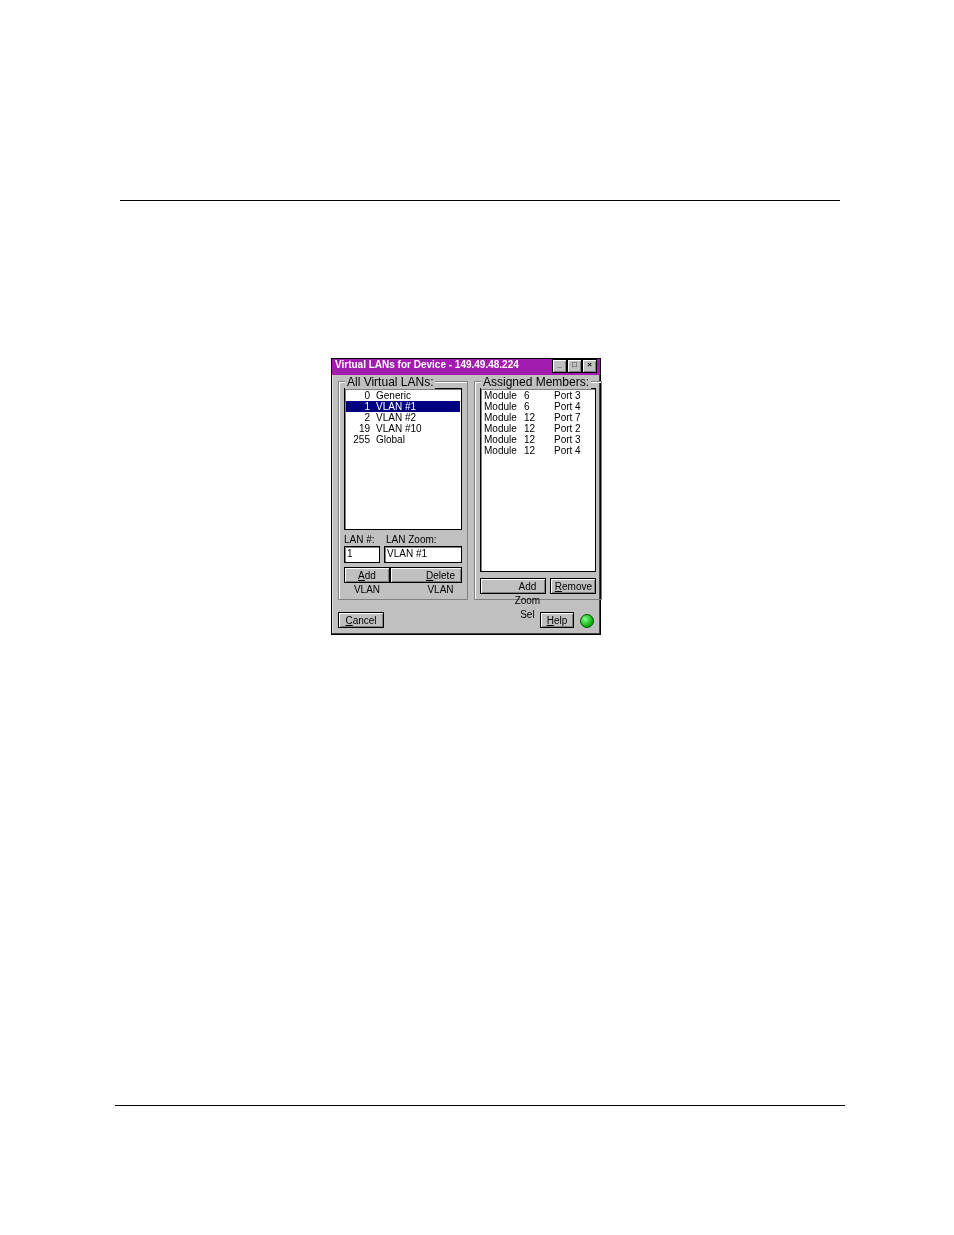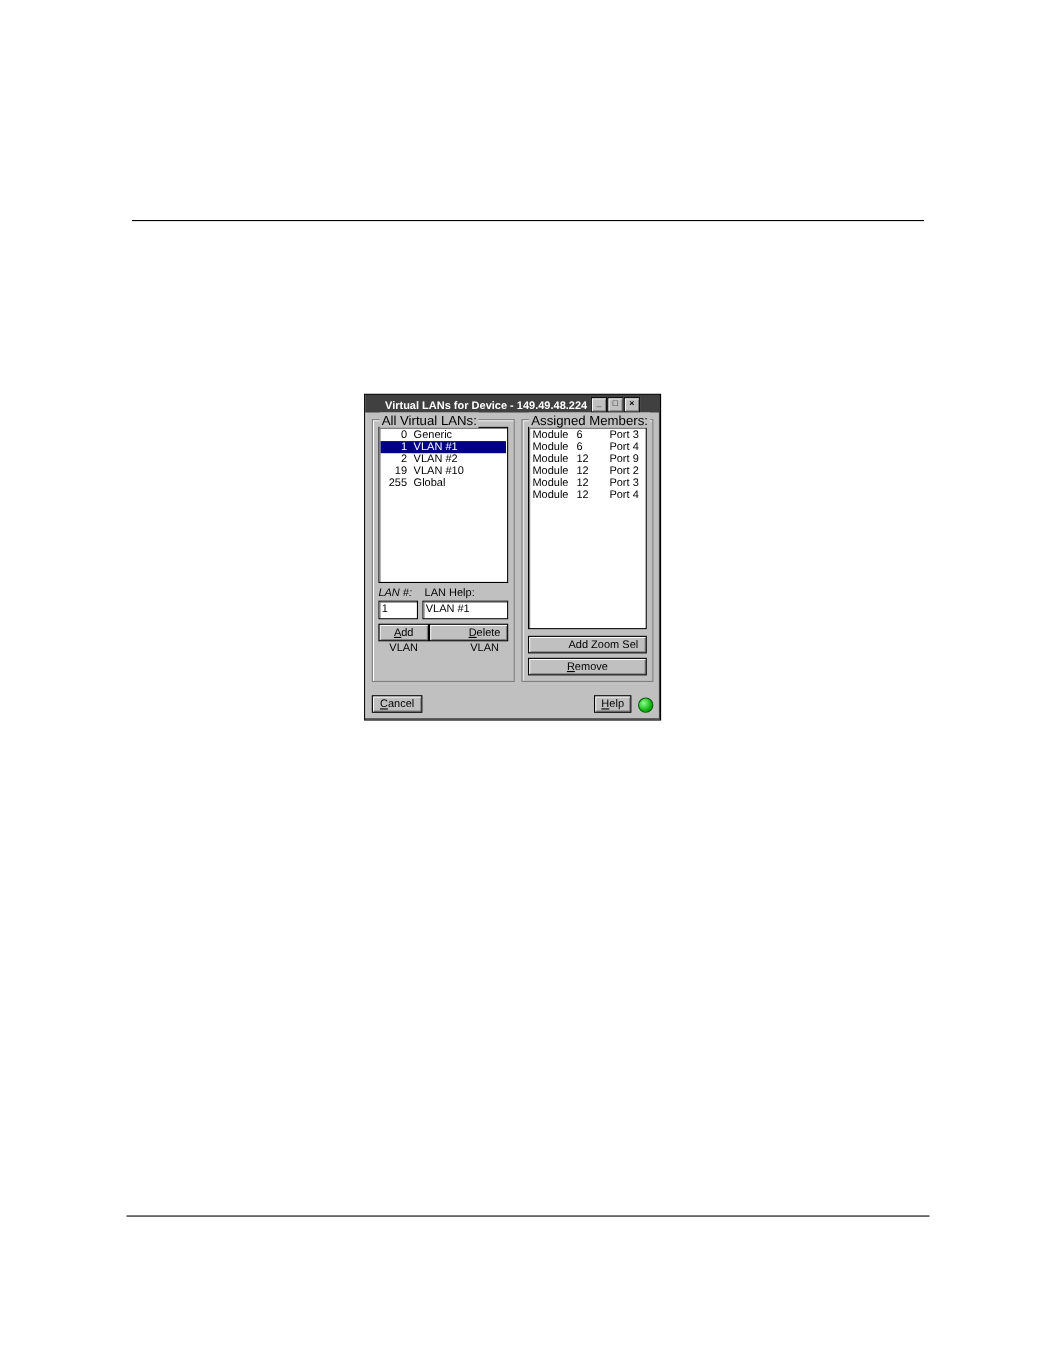--- a/index.html
+++ b/index.html
@@ -30,25 +30,25 @@
     position: absolute;
     top: 358px;
     left: 331px;
     width: 268px;
     background: #c0c0c0;
     border: 1px solid #000;
     box-shadow: inset -1px -1px 0 #404040, inset 1px 1px 0 #dfdfdf;
   }
   .titlebar {
     height: 16px;
-    background: #404040;
+    background: #a21caf;
     color: #fff;
     display: flex;
-    align-items: flex-end;
-    padding: 0 18px;
+    align-items: flex-start;
+    padding: 0 3px;
     font-size: 10px;
     font-weight: bold;
   }
   .titlebar .title-text { flex: 1; white-space: nowrap; overflow: hidden; }
   .titlebar .ctrls { display: flex; gap: 0; }
   .titlebar .ctrl {
     width: 13px; height: 12px;
     background: #c0c0c0;
     border: 1px solid #000;
     box-shadow: inset 1px 1px 0 #fff, inset -1px -1px 0 #808080;
@@ -85,21 +85,21 @@
   .listbox.left { height: 138px; }
   .listbox.right { height: 180px; }
   .lb-row { display: flex; padding: 0 2px; white-space: pre; line-height: 11px; }
   .lb-row.selected { background: #000080; color: #fff; }
   .lb-col-id { width: 22px; text-align: right; padding-right: 6px; }
   .lb-col-name { flex: 1; }
   .mem-col1 { width: 40px; }
   .mem-col2 { width: 20px; }
   .mem-col3 { flex: 1; padding-left: 10px; }
   .field-labels { display: flex; margin-top: 4px; font-size: 10px; }
-  .field-labels .l1 { width: 42px; font-style: italic; }
+  .field-labels .l1 { width: 42px; }
   .field-labels .l2 { flex: 1; }
   .fields { display: flex; gap: 4px; margin-top: 1px; }
   .textinput {
     background: #fff;
     border: 1px solid #000;
     box-shadow: inset 1px 1px 0 #808080;
     font-size: 10px;
     padding: 1px 2px;
     height: 13px;
   }
@@ -112,21 +112,21 @@
     box-shadow: inset 1px 1px 0 #fff, inset -1px -1px 0 #808080;
     font-size: 10px;
     padding: 1px 4px;
     text-align: center;
     min-width: 46px;
     height: 16px;
     line-height: 14px;
     box-sizing: border-box;
   }
   .btn.w52 { min-width: 52px; padding-left: 33px; }
-  .right-btns { display: flex; gap: 4px; margin-top: 6px; justify-content: space-between; flex-direction: column; }
+  .right-btns { display: flex; gap: 4px; margin-top: 6px; justify-content: space-between; }
   .footer {
     display: flex;
     align-items: flex-end;
     padding: 6px;
     gap: 6px;
   }
   .spacer { flex: 1; }
   .status-dot {
     width: 12px; height: 12px; border-radius: 50%;
     background: radial-gradient(circle at 35% 35%, #8f8, #0a0 70%);
@@ -173,21 +173,21 @@
             <span class="lb-col-name">VLAN #10</span>
           </div>
           <div class="lb-row">
             <span class="lb-col-id">255</span>
             <span class="lb-col-name">Global</span>
           </div>
         </div>
 
         <div class="field-labels">
           <div class="l1">LAN #:</div>
-          <div class="l2">LAN Help:</div>
+          <div class="l2">LAN Zoom:</div>
         </div>
         <div class="fields">
           <div class="textinput small">1</div>
           <div class="textinput wide">VLAN #1</div>
         </div>
         <div class="btnrow">
           <div class="btn underline-first">Add VLAN</div>
           <div class="btn w52 underline-first">Delete VLAN</div>
         </div>
       </div>
@@ -201,21 +201,21 @@
             <span class="mem-col3">Port 3</span>
           </div>
           <div class="lb-row">
             <span class="mem-col1">Module</span>
             <span class="mem-col2">6</span>
             <span class="mem-col3">Port 4</span>
           </div>
           <div class="lb-row">
             <span class="mem-col1">Module</span>
             <span class="mem-col2">12</span>
-            <span class="mem-col3">Port 9</span>
+            <span class="mem-col3">Port 7</span>
           </div>
           <div class="lb-row">
             <span class="mem-col1">Module</span>
             <span class="mem-col2">12</span>
             <span class="mem-col3">Port 2</span>
           </div>
           <div class="lb-row">
             <span class="mem-col1">Module</span>
             <span class="mem-col2">12</span>
             <span class="mem-col3">Port 3</span>

